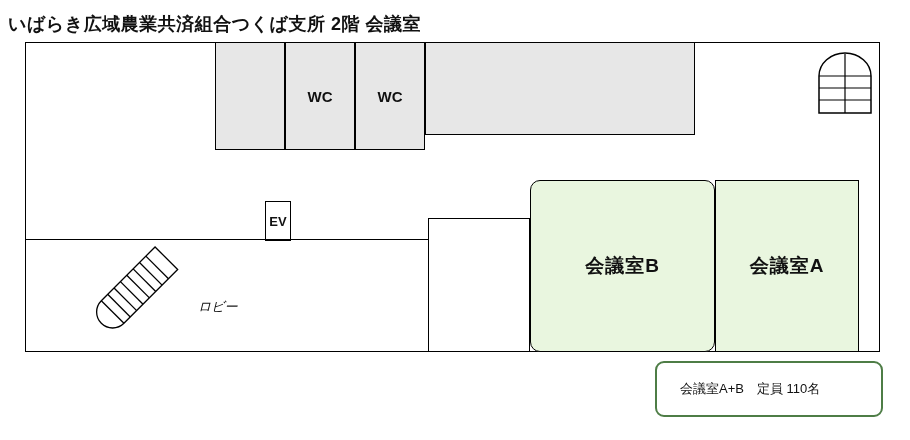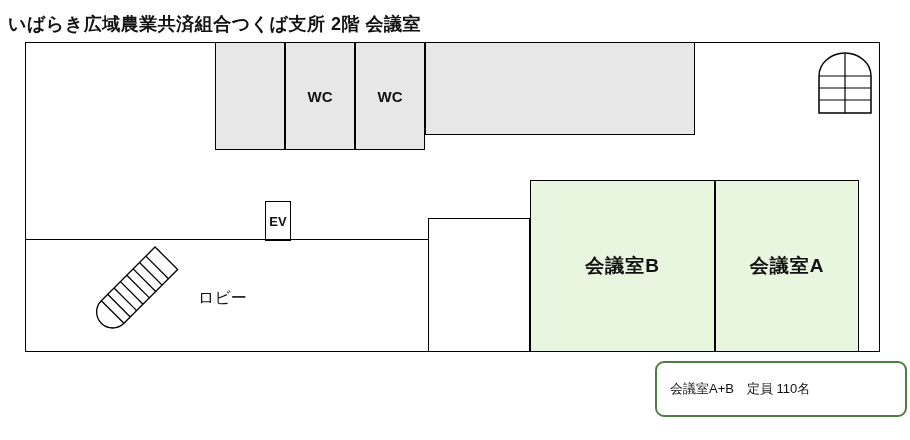--- a/index.html
+++ b/index.html
@@ -35,41 +35,41 @@
     font-size: 13px; font-weight: 600; margin-top: 36px;
   }
 
   .stairs-tr    { position: absolute; left: 818px; top: 52px;  width: 54px;  height: 62px; }
   .stairs-lobby { position: absolute; left: 80px;  top: 240px; width: 100px; height: 100px; }
 
   .lobby-wall {
     position: absolute; left: 25px; top: 239px; width: 405px; height: 0;
     border-top: 1.6px solid var(--outline, #000);
   }
-  .lobby-label { position: absolute; left: 198px; top: 288px; font-size: 16px; }
+  .lobby-label { position: absolute; left: 198px; top: 298px; font-size: 13px; font-style: italic; }
 
   .corridor {
     position: absolute; left: 428px; top: 218px; width: 102px; height: 134px;
     background: #fff; border: 1.6px solid var(--outline, #000);
   }
 
   .room {
     position: absolute; top: 180px; height: 172px;
     background: var(--room-fill, #e9f6df); border: 1.8px solid var(--outline, #000);
     display: flex; align-items: center; justify-content: center;
   }
-  .room-b { left: 530px; width: 185px; }
+  .room-b { left: 530px; width: 185px; border-radius: 10px; }
   .room-a { left: 715px; width: 144px; }
   .room-name { font-size: 19px; font-weight: bold; letter-spacing: 1px; }
 
   .note {
-    position: absolute; left: 655px; top: 361px; width: 252px; height: 56px;
+    position: absolute; left: 655px; top: 361px; width: 228px; height: 56px;
     background: #fff; border: 2px solid var(--note-border, #4e7d46); border-radius: 9px;
     display: flex; flex-direction: column; justify-content: center;
-    padding-left: 13px; gap: 3px; font-size: 13px; line-height: 1.25;
+    padding-left: 23px; gap: 3px; font-size: 13px; line-height: 1.25;
   }
 </style>
 </head>
 <body>
 
 <div class="stage">
 
   <div class="title">いばらき広域農業共済組合つくば支所 2階 会議室</div>
 
   <div class="outline"></div>

